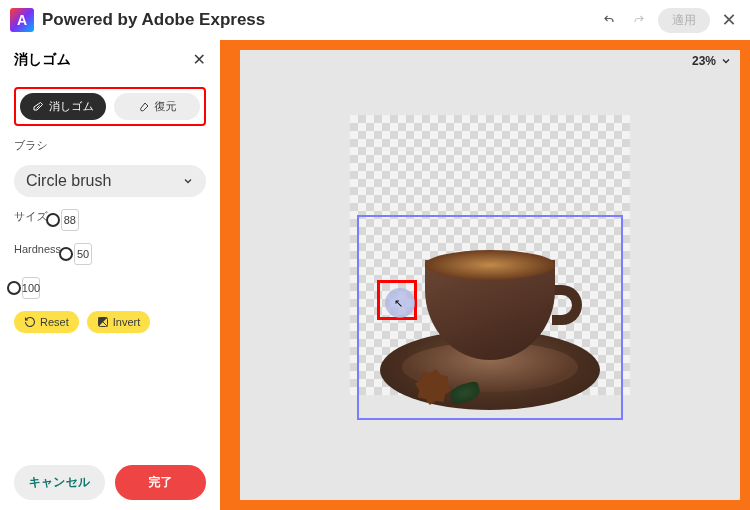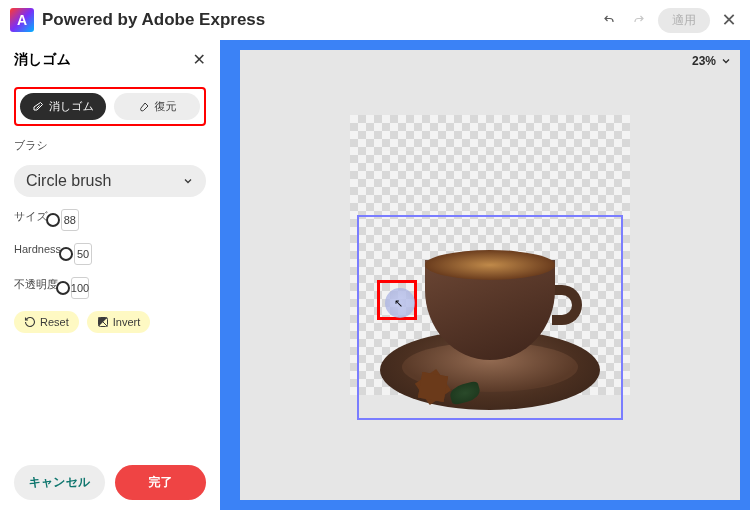--- a/index.html
+++ b/index.html
@@ -32,28 +32,28 @@
 
 .slider-group { display:flex; flex-direction:row; gap: 5px; }
 .slider-row { display:flex; align-items:center; gap: 8px; }
 .slider-track { position:relative; flex:1; height: 14px; display:flex; align-items:center;}
 .track-line { position:absolute; left:0; right:0; height:2px; background:#d0d0d0; border-radius:1px;}
 .track-fill { position:absolute; left:0; height:2px; background:#2c2c2c; border-radius:1px;}
 .thumb { position:absolute; width:14px; height:14px; background:#fff; border:2px solid #2c2c2c; border-radius:50%; transform:translateX(-50%);}
 .value-box { width: 18px; height: 22px; border:1px solid #cfcfcf; border-radius:3px; font-size:11px; display:flex;align-items:center;justify-content:center; color:#3a3a3a;}
 
 .reset-row { display:flex; gap:8px; }
-.pill-btn { display:flex; align-items:center; gap:4px; background:#fef9c3; border-radius: 13px; padding: 5px 10px; font-size:11px; color:#3a3a3a; cursor:pointer;}
+.pill-btn { display:flex; align-items:center; gap:4px; background:#fde047; border-radius: 13px; padding: 5px 10px; font-size:11px; color:#3a3a3a; cursor:pointer;}
 
 .footer-row { margin-top:auto; display:flex; gap:10px; padding-top: 16px;}
 .footer-btn { flex:1; border-radius: 18px; padding: 9px 0; font-size: 12px; font-weight:600; text-align:center; cursor:pointer;}
 .footer-btn.cancel { background:#ededed; color:#0f766e; }
 .footer-btn.done { background:#ef4444; color:#fff; }
 
-.canvas-area { flex:1; position:relative; background:#3b82f6;}
+.canvas-area { flex:1; position:relative; background:#f97316;}
 .canvas-bg { position:absolute; left: 20px; top: 10px; right: 10px; bottom: 10px; background:#e6e6e6;}
 .zoom { position:absolute; right: 18px; top: 14px; font-size: 12px; font-weight:600; color:#2c2c2c; display:flex; align-items:center; gap:4px; cursor:pointer; z-index:5;}
 
 .checker { position:absolute; left: 130px; top: 75px; width: 280px; height: 280px;
   background-image:
     linear-gradient(45deg,#d8d8d8 25%,transparent 25%),
     linear-gradient(-45deg,#d8d8d8 25%,transparent 25%),
     linear-gradient(45deg,transparent 75%,#d8d8d8 75%),
     linear-gradient(-45deg,transparent 75%,#d8d8d8 75%);
   background-size: 16px 16px;
@@ -152,21 +152,20 @@
         <div class="slider-track">
           <div class="track-line"></div>
           <div class="track-fill" style="width:80%"></div>
           <div class="thumb" style="left:80%"></div>
         </div>
         <div class="value-box">50</div>
       </div>
     </div>
 
     <div class="slider-group">
-      <div class="label">不透明度</div>
       <div class="slider-row">
         <div class="slider-track">
           <div class="track-line"></div>
           <div class="track-fill" style="width:100%"></div>
           <div class="thumb" style="left:100%"></div>
         </div>
         <div class="value-box">100</div>
       </div>
     </div>
 

